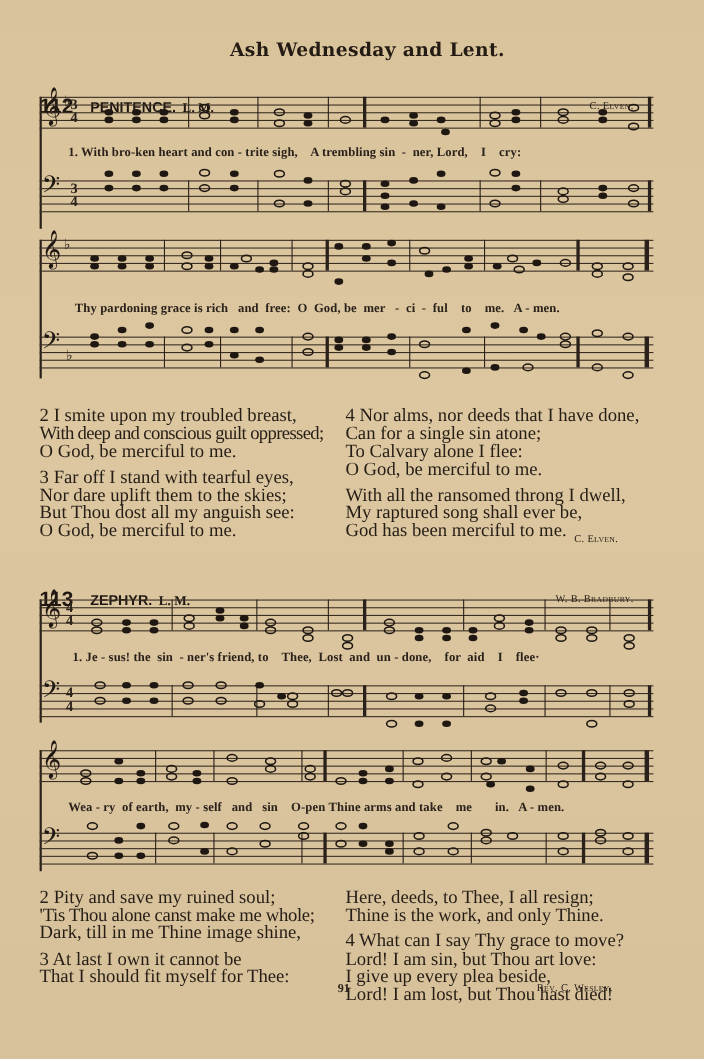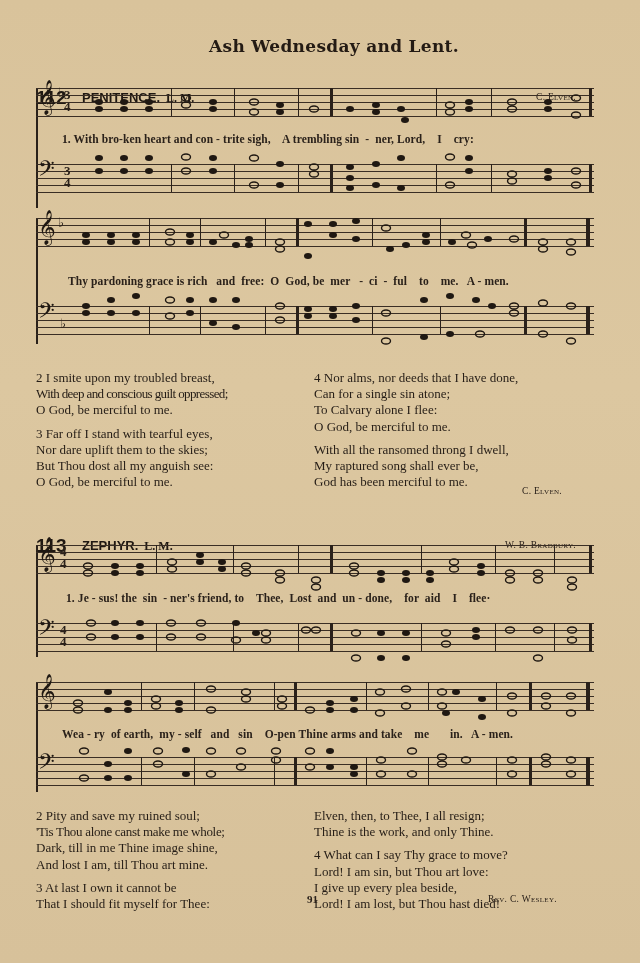--- a/index.html
+++ b/index.html
@@ -29,21 +29,21 @@
   .clef { position:absolute; left:2px; font-size:30px; line-height:1; color:#1f1812; font-family:"DejaVu Serif",serif; }
   .timesig { position:absolute; left:28px; font-family:"Liberation Serif",serif; font-weight:bold; font-size:13px; line-height:12px; text-align:center; }
   .bar { position:absolute; width:1px; background:#2a211a; top:0; height:28px; }
   .bar.thick { width:3px; }
   .lyric {
     position:absolute; left:26px; font-family:"Liberation Serif",serif; font-size:11.5px; font-weight:bold;
     color:#2a211a; white-space:pre; letter-spacing:0.1px;
   }
   svg.notes { position:absolute; left:0; top:0; overflow:visible; }
 
-  .verses { position:absolute; font-family:"Liberation Serif",serif; font-size:13px; line-height:16.2px; color:#251d16; }
+  .verses { position:absolute; font-family:"Liberation Serif",serif; font-size:17px; line-height:16.2px; color:#251d16; }
   .stanza { margin-bottom:7px; }
   .stanza div { white-space:pre; }
   .attrib { position:absolute; font-family:"Liberation Serif",serif; font-size:9.5px; font-variant:small-caps; letter-spacing:0.3px; color:#2a211a; }
   .page-num { position:absolute; font-family:"Liberation Serif",serif; font-weight:bold; font-size:11px; color:#2a211a; }
 </style>
 </head>
 <body>
 
 <div class="page">
 
@@ -567,30 +567,29 @@
         </g>
       </svg>
     </div>
   </div>
 
   <div class="verses" style="left:36px;top:808px;width:270px;">
     <div class="stanza">
       <div>2 Pity and save my ruined soul;</div>
       <div style="letter-spacing:-0.3px;">'Tis Thou alone canst make me whole;</div>
       <div>Dark, till in me Thine image shine,</div>
-      <div>And lost I am, till Thou art mine.</div>
     </div>
     <div class="stanza">
       <div>3 At last I own it cannot be</div>
       <div>That I should fit myself for Thee:</div>
     </div>
   </div>
   <div class="verses" style="left:314px;top:808px;width:290px;">
     <div class="stanza">
-      <div>Elven, then, to Thee, I all resign;</div>
+      <div>Here, deeds, to Thee, I all resign;</div>
       <div>Thine is the work, and only Thine.</div>
     </div>
     <div class="stanza">
       <div>4 What can I say Thy grace to move?</div>
       <div>Lord! I am sin, but Thou art love:</div>
       <div>I give up every plea beside,</div>
       <div>Lord! I am lost, but Thou hast died!</div>
     </div>
   </div>
 

